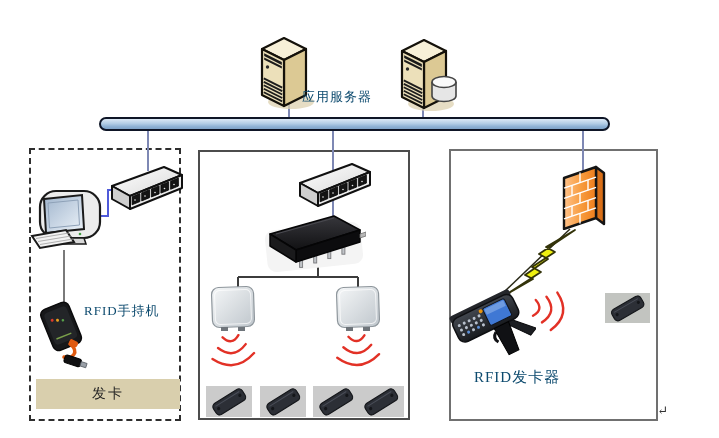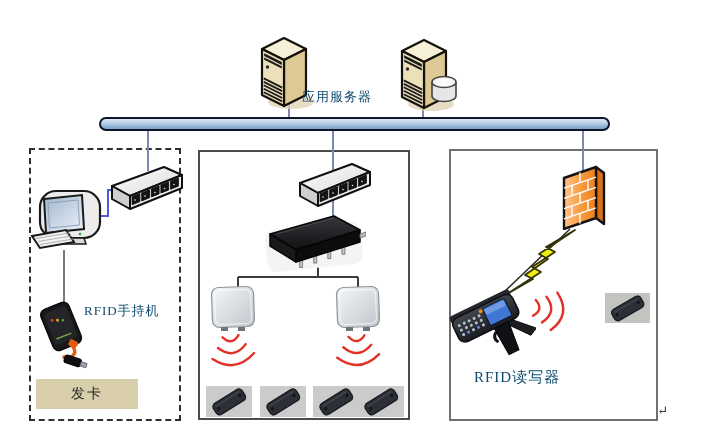--- a/index.html
+++ b/index.html
@@ -13,21 +13,21 @@
   
   .zone{position:absolute;z-index:1;box-sizing:border-box;background:transparent;}
   #zone-issuing{left:29px;top:148px;width:152px;height:273px;border:2px dashed #2e2e2e;}
   #zone-reading{left:198px;top:150px;width:212px;height:270px;border:2px solid #4c4c4c;}
   #zone-handheld{left:449px;top:149px;width:209px;height:272px;border:2px solid #707070;}
   
   #bus{left:99px;top:117px;width:511px;height:14px;z-index:3;border:2px solid #0e1526;border-radius:9px;
        background:linear-gradient(#dce9f6 0%,#b3cde6 45%,#8fb2d5 75%,#7fa3c9 100%);box-sizing:border-box;}
   #lines{position:absolute;left:0;top:0;z-index:2;}
   .icon{position:absolute;z-index:4;}
-  #issue-box{left:36px;top:379px;width:102px;height:30px;z-index:4;background:#d9cfad;
+  #issue-box{left:36px;top:379px;width:144px;height:30px;z-index:4;background:#d9cfad;
              display:flex;align-items:center;justify-content:center;font-size:14px;letter-spacing:2px;color:#222;}
   #tag-row .tagphoto{position:absolute;top:386px;width:46px;height:31px;}
   .tagphoto{background:#cbcbcb;z-index:4;position:absolute;}
   #return-mark{left:657px;top:403px;font-size:13px;color:#333;z-index:6;letter-spacing:0;}
 </style>
 </head>
 <body>
 
 <div id="canvas">
 
@@ -372,17 +372,17 @@
     <svg width="45" height="30" viewBox="0 0 46 30">
       <g transform="rotate(-30 23 15)">
         <rect x="6" y="9" width="34" height="13" rx="4" fill="#2c2f36" stroke="#15171b" stroke-width="1.2"></rect>
         <circle cx="10.5" cy="15.5" r="1.6" fill="#14161a"></circle>
           <circle cx="35.5" cy="15.5" r="1.6" fill="#14161a"></circle>
         <line x1="9" y1="12" x2="37" y2="12" stroke="#4a4e58" stroke-width="1"></line>
       </g>
     </svg>
   </div>
 
-  <div class="lbl lbl-lg" style="left:474px;top:368px">RFID读写器</div>
+  <div class="lbl lbl-lg" style="left:474px;top:368px">RFID发卡器</div>
 
   <div class="lbl" id="return-mark">↵</div>
 
 </div>
 
 </body></html>

